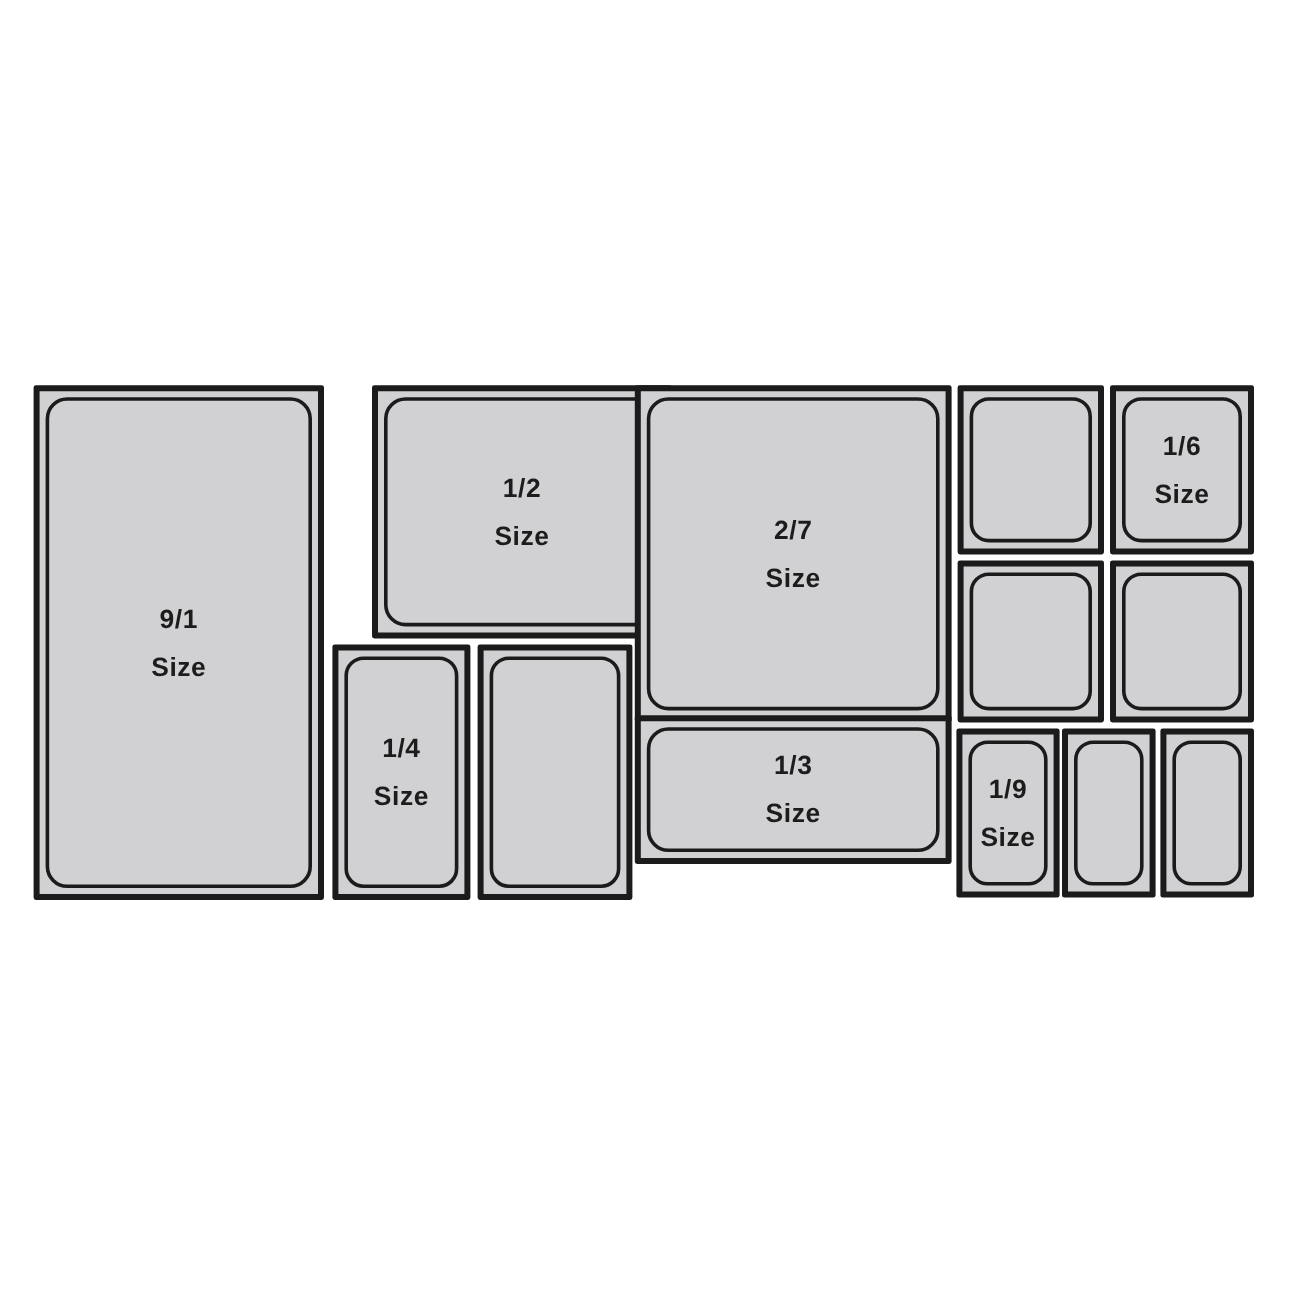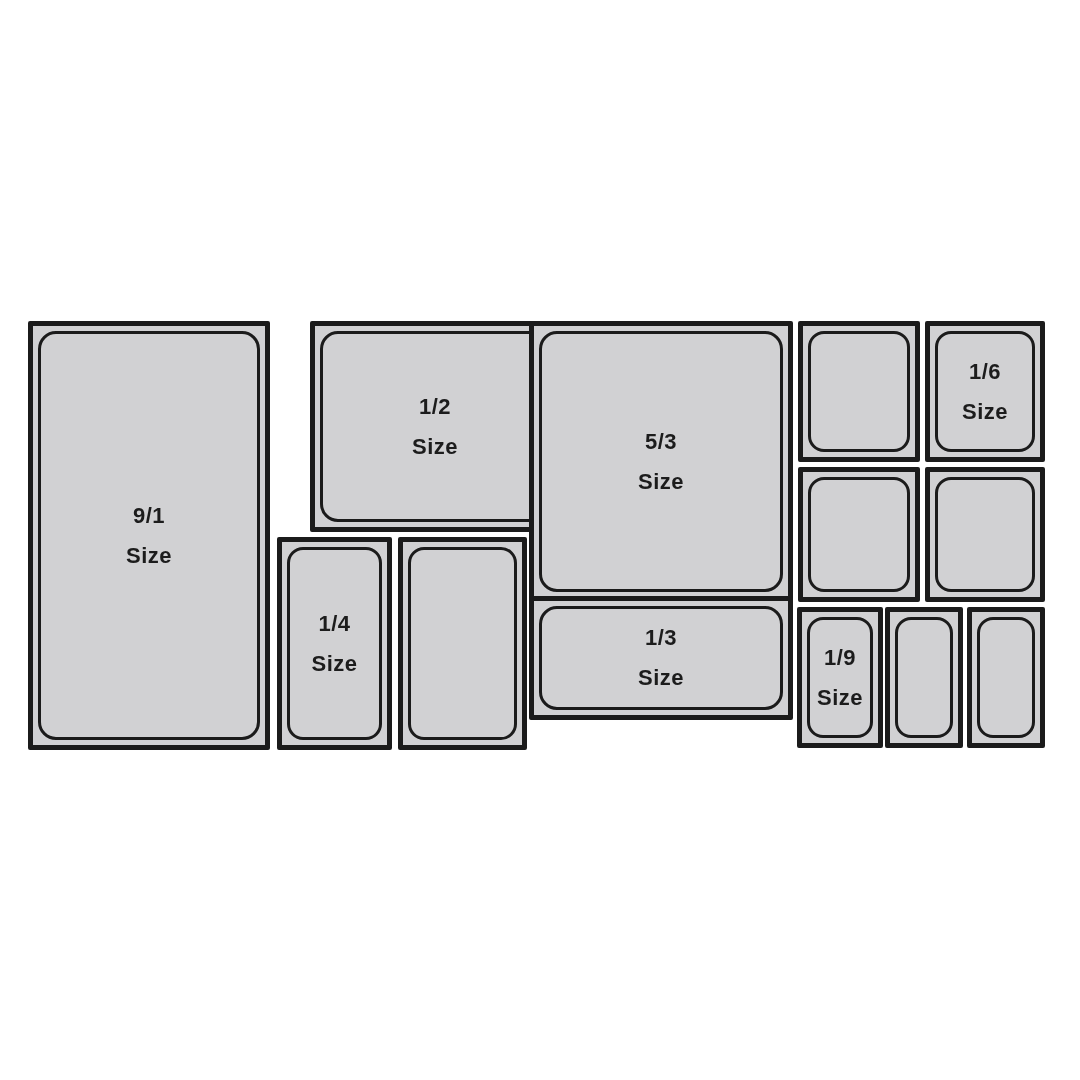--- a/index.html
+++ b/index.html
@@ -96,21 +96,21 @@
 
   <div class="pan pan-q-bl">
     <div class="pan-label">
       <span></span>
       <span></span>
     </div>
   </div>
 
   <div class="pan pan-2-3">
     <div class="pan-label">
-      <span>5/3</span>
+      <span>2/7</span>
       <span>Size</span>
     </div>
   </div>
 
   <div class="pan pan-1-3">
     <div class="pan-label">
       <span>1/3</span>
       <span>Size</span>
     </div>
   </div>

